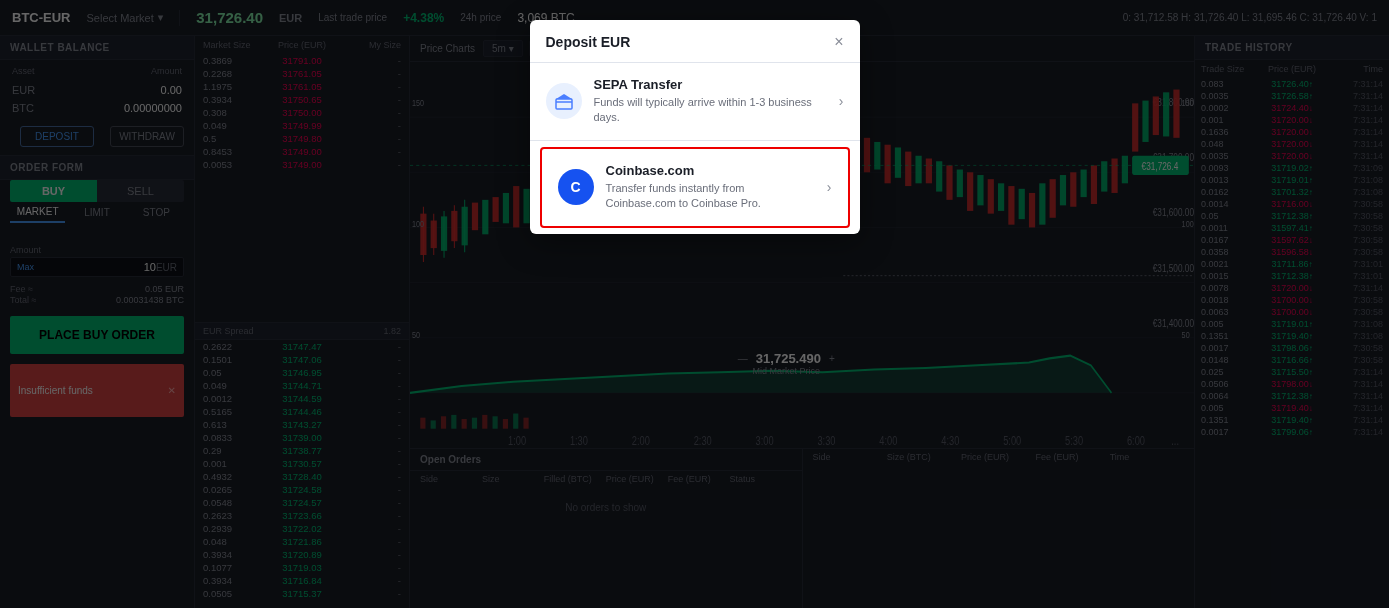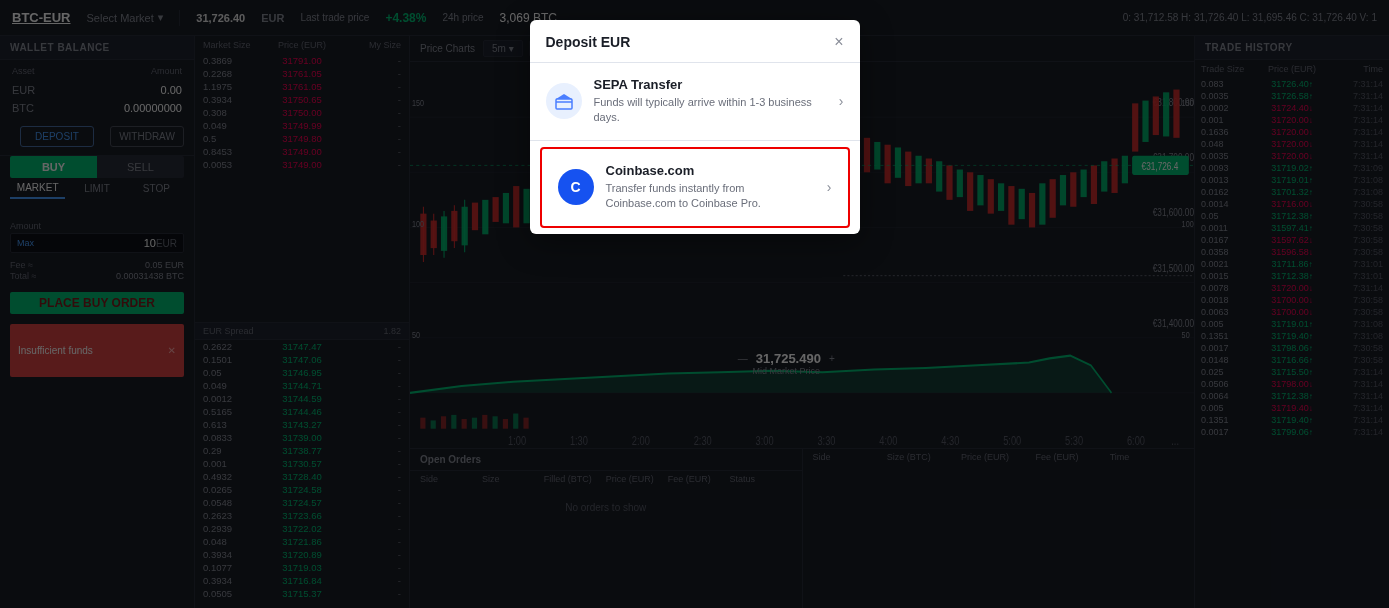--- a/index.html
+++ b/index.html
@@ -17,26 +17,26 @@
     
     .top-bar {
       display: flex;
       align-items: center;
       background: #1a1e27;
       border-bottom: 1px solid #2a2e3a;
       height: 36px;
       padding: 0 12px;
       gap: 16px;
     }
-    .top-bar .pair { color: #fff; font-weight: 700; font-size: 13px; text-decoration: underline; }
+    .top-bar .pair { color: #fff; font-weight: 700; font-size: 13px; }
     .top-bar .select-market {
       display: flex; align-items: center; gap: 4px;
       color: #8a8e99; font-size: 11px; cursor: pointer;
     }
-    .top-bar .price-main { color: #e5e5e5; font-size: 11px; font-weight: 600; }
+    .top-bar .price-main { color: #86efac; font-size: 15px; font-weight: 600; }
     .top-bar .label { color: #8a8e99; font-size: 10px; }
     .top-bar .change-pos { color: #00c176; font-size: 12px; font-weight: 600; }
     .top-bar .btc-vol { color: #fff; font-size: 12px; }
     .top-bar .ohlcv { color: #8a8e99; font-size: 10px; margin-left: auto; }
 
     
     .main-layout {
       display: flex;
       height: calc(100% - 36px);
     }
@@ -112,22 +112,22 @@
       width: 100%; outline: none;
     }
     .form-field-row .currency { color: #6a6e7a; font-size: 10px; }
     .max-link { color: #4a9eff; font-size: 9px; cursor: pointer; }
 
     .fee-info { padding: 4px 10px; }
     .fee-row { display: flex; justify-content: space-between; color: #6a6e7a; font-size: 9px; margin-bottom: 1px; }
     .fee-row span:last-child { color: #8a8e99; }
 
     .btn-place-order {
-      margin: 6px 10px; background: #00c176; border: none; color: #7f1d1d;
-      width: calc(100% - 20px); padding: 4px; font-size: 12px; font-weight: 600;
+      margin: 6px 10px; background: #00c176; border: none; color: #000000;
+      width: calc(100% - 20px); padding: 12px; font-size: 12px; font-weight: 600;
       border-radius: 2px; cursor: pointer;
     }
     .insufficient-funds {
       margin: 4px 10px; background: #d44; color: #fff;
       padding: 21px 8px; border-radius: 2px; font-size: 10px;
       display: flex; align-items: center; justify-content: space-between;
     }
     .insufficient-funds .close-x { cursor: pointer; color: #faa; }
 
     
@@ -327,20 +327,21 @@
     </tr>
           </tbody>
       </table>
       <div class="wallet-buttons">
         <button class="btn-deposit">DEPOSIT</button>
         <button class="btn-withdraw">WITHDRAW</button>
       </div>
     </div>
 
     <div class="order-form-section">
+      <div class="section-header">Order Form</div>
       <div class="buy-sell-tabs">
         <button class="tab-buy">BUY</button>
         <button class="tab-sell">SELL</button>
       </div>
       <div class="order-type-tabs">
         <button class="order-type-tab active">MARKET</button>
         <button class="order-type-tab">LIMIT</button>
         <button class="order-type-tab">STOP</button>
       </div>
       <div class="form-field">

